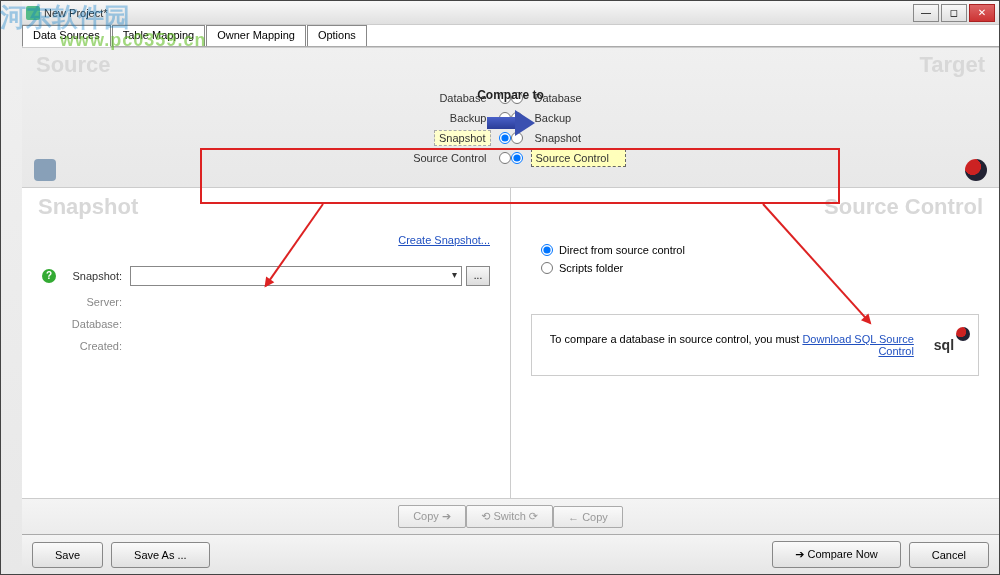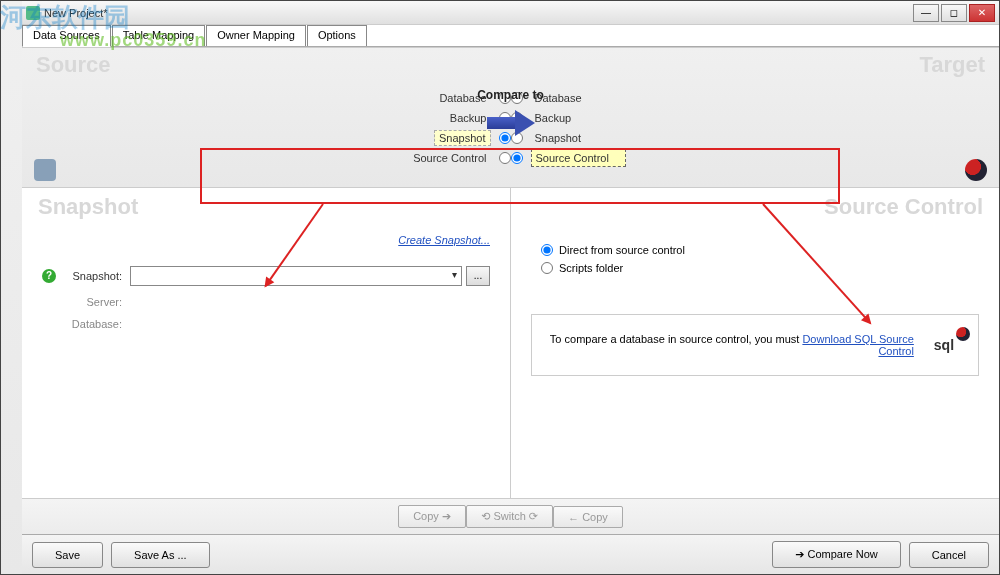--- a/index.html
+++ b/index.html
@@ -55,21 +55,21 @@
 .ra2::after { content:''; position:absolute; bottom:-2px; left:-4px; border-top:10px solid #d22; border-left:5px solid transparent; border-right:5px solid transparent; }
 
 .body-row { flex: 1; display: flex; }
 .body-left, .body-right { flex: 1; padding: 16px 20px; background: #fff; position: relative; }
 .body-right { border-left: 1px solid #ccc; }
 
 .panel-title { position: absolute; top: 6px; font-size: 22px; font-weight: bold; color: #d8d8d8; }
 .pl-l { left: 16px; }
 .pl-r { right: 16px; }
 
-.link-right { text-align: right; margin-bottom: 20px; margin-top: 30px; font-style: italic; }
+.link-right { text-align: right; margin-bottom: 20px; margin-top: 30px; }
 .link { color: #2050c0; text-decoration: underline; cursor: pointer; font-size: 11px; }
 
 .form-row { display: flex; align-items: center; margin-bottom: 10px; }
 .form-label { width: 80px; text-align: right; color: #888; font-size: 11px; margin-right: 8px; }
 .combo { flex: 1; height: 20px; border: 1px solid #888; background: #fff; position: relative; }
 .combo::after { content:'▾'; position:absolute; right:4px; top:2px; color:#333; font-size:10px; }
 .browse-btn { width: 24px; height: 20px; margin-left: 4px; border: 1px solid #888; background: linear-gradient(#f8f8f8,#ddd); text-align: center; line-height: 18px; cursor: pointer; font-size: 10px; }
 .help-icon { width: 14px; height: 14px; border-radius: 50%; background: #3a3; color: #fff; font-size: 10px; font-weight: bold; text-align: center; line-height: 14px; margin-right: 6px; }
 
 .radio-opt { display: flex; align-items: center; gap: 6px; margin: 6px 0 6px 10px; font-size: 11px; margin-top: 40px; }
@@ -173,20 +173,23 @@
           <div class="form-label" style="width:60px;color:#333">Snapshot:</div>
           <div class="combo"></div>
           <div class="browse-btn">...</div>
         </div>
         <div class="form-row">
             <div class="form-label">Server:</div>
           </div>
         <div class="form-row">
             <div class="form-label">Database:</div>
           </div>
+        <div class="form-row">
+            <div class="form-label">Created:</div>
+          </div>
       </div>
       <div class="body-right">
         <div class="panel-title pl-r">Source Control</div>
         <div class="radio-opt">
             <input type="radio" checked="" class="radio" style="">
             <span>Direct from source control</span>
           </div>
         <div class="radio-opt second">
             <input type="radio" class="radio" style="">
             <span>Scripts folder</span>

